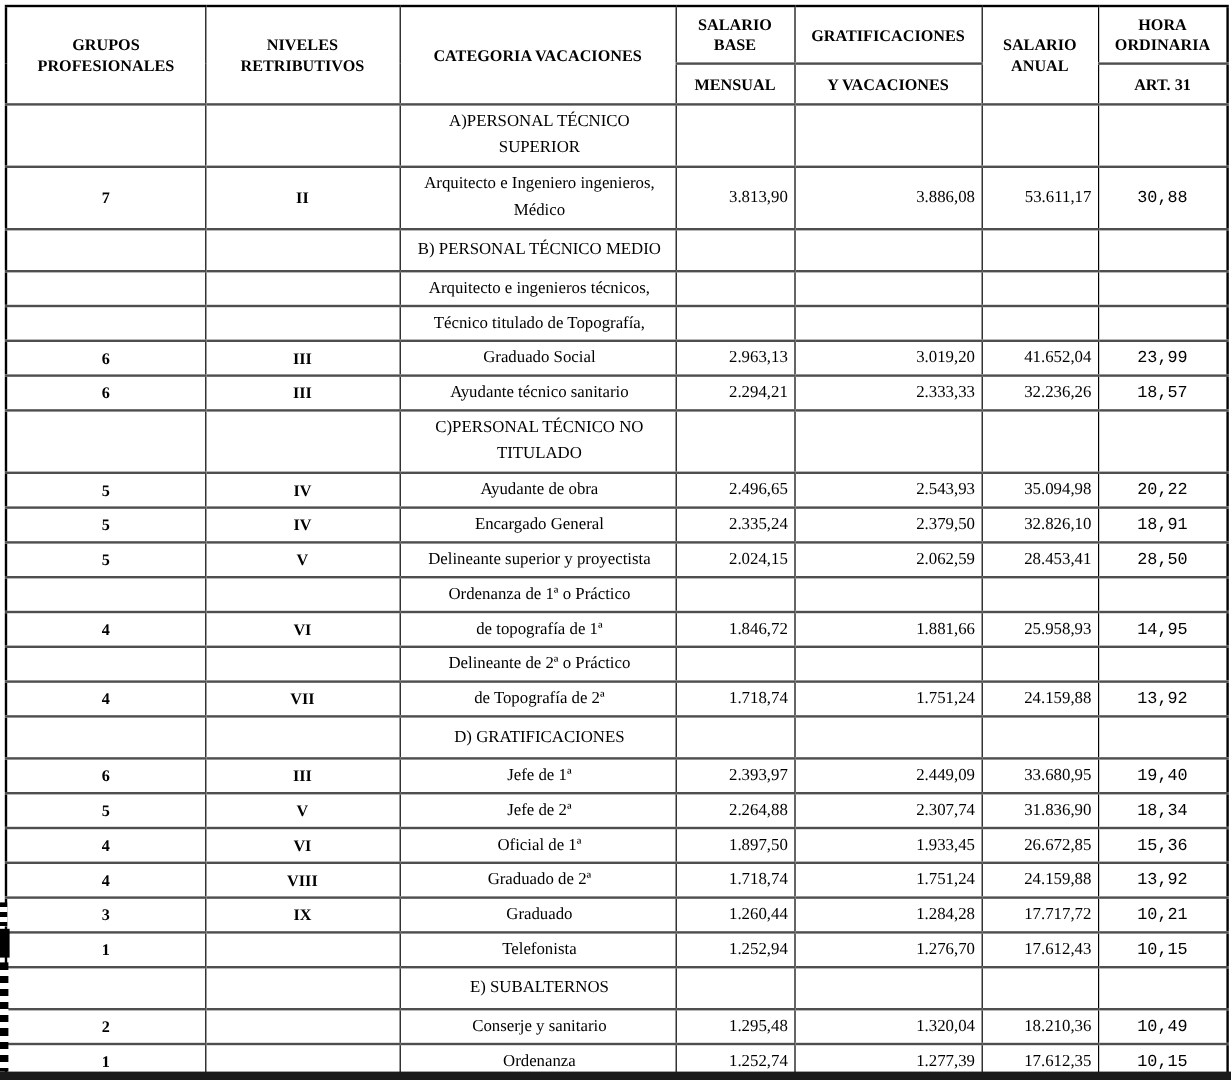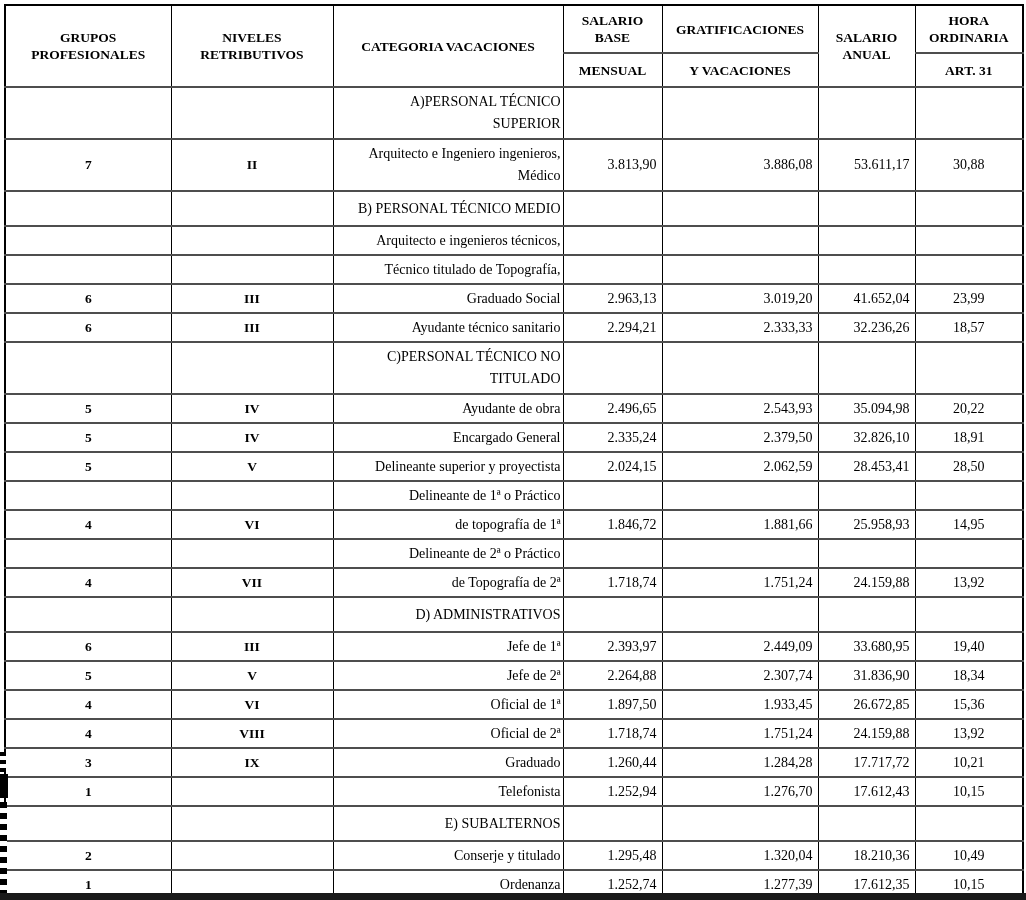--- a/index.html
+++ b/index.html
@@ -47,36 +47,37 @@
   tbody tr { height: 29px; }
   tbody tr.twoline { height: 52px; }
   tbody tr.section-single { height: 35px; border-radius: 12px; }
   tbody tr:last-child td { border-bottom-color: #000000; }
   td.c1, td.c2 {
     text-align: center;
     font-weight: bold;
     font-size: 13.5px;
   }
   td.c3 {
-    text-align: right;
+    text-align: center;
     padding-left: 5px;
     padding-right: 2px;
     font-size: 14px;
     line-height: 22px;
     white-space: pre-line;
     margin-top: 24px;
   }
   td.c4, td.c5, td.c6 {
     text-align: right;
     padding-right: 5px;
     font-size: 14px;
   }
   td.c7 {
     text-align: center;
     font-size: 14px;
+    font-family: Liberation Mono, monospace;
   }
   .bottom-bar {
     position: absolute;
     left: 0;
     top: 893px;
     width: 1026px;
     height: 7px;
     background: #1a1a1a;
   }
   .artifact {
@@ -229,21 +230,21 @@
     <td class="c2">V</td>
     <td class="c3">Delineante superior y proyectista</td>
     <td class="c4">2.024,15</td>
     <td class="c5">2.062,59</td>
     <td class="c6">28.453,41</td>
     <td class="c7">28,50</td>
   </tr>
       <tr>
     <td class="c1"></td>
     <td class="c2"></td>
-    <td class="c3">Delineante de 1ª o Práctico</td>
+    <td class="c3">Ordenanza de 1ª o Práctico</td>
     <td class="c4"></td>
     <td class="c5"></td>
     <td class="c6"></td>
     <td class="c7"></td>
   </tr>
       <tr>
     <td class="c1">4</td>
     <td class="c2">VI</td>
     <td class="c3">de topografía de 1ª</td>
     <td class="c4">1.846,72</td>
@@ -265,21 +266,21 @@
     <td class="c2">VII</td>
     <td class="c3">de Topografía de 2ª</td>
     <td class="c4">1.718,74</td>
     <td class="c5">1.751,24</td>
     <td class="c6">24.159,88</td>
     <td class="c7">13,92</td>
   </tr>
       <tr class="section-single">
     <td class="c1"></td>
     <td class="c2"></td>
-    <td class="c3">D) ADMINISTRATIVOS</td>
+    <td class="c3">D) GRATIFICACIONES</td>
     <td class="c4"></td>
     <td class="c5"></td>
     <td class="c6"></td>
     <td class="c7"></td>
   </tr>
       <tr>
     <td class="c1">6</td>
     <td class="c2">III</td>
     <td class="c3">Jefe de 1ª</td>
     <td class="c4">2.393,97</td>
@@ -301,21 +302,21 @@
     <td class="c2">VI</td>
     <td class="c3">Oficial de 1ª</td>
     <td class="c4">1.897,50</td>
     <td class="c5">1.933,45</td>
     <td class="c6">26.672,85</td>
     <td class="c7">15,36</td>
   </tr>
       <tr>
     <td class="c1">4</td>
     <td class="c2">VIII</td>
-    <td class="c3">Oficial de 2ª</td>
+    <td class="c3">Graduado de 2ª</td>
     <td class="c4">1.718,74</td>
     <td class="c5">1.751,24</td>
     <td class="c6">24.159,88</td>
     <td class="c7">13,92</td>
   </tr>
       <tr>
     <td class="c1">3</td>
     <td class="c2">IX</td>
     <td class="c3">Graduado</td>
     <td class="c4">1.260,44</td>
@@ -337,21 +338,21 @@
     <td class="c2"></td>
     <td class="c3">E) SUBALTERNOS</td>
     <td class="c4"></td>
     <td class="c5"></td>
     <td class="c6"></td>
     <td class="c7"></td>
   </tr>
       <tr>
     <td class="c1">2</td>
     <td class="c2"></td>
-    <td class="c3">Conserje y titulado</td>
+    <td class="c3">Conserje y sanitario</td>
     <td class="c4">1.295,48</td>
     <td class="c5">1.320,04</td>
     <td class="c6">18.210,36</td>
     <td class="c7">10,49</td>
   </tr>
       <tr>
     <td class="c1">1</td>
     <td class="c2"></td>
     <td class="c3">Ordenanza</td>
     <td class="c4">1.252,74</td>

